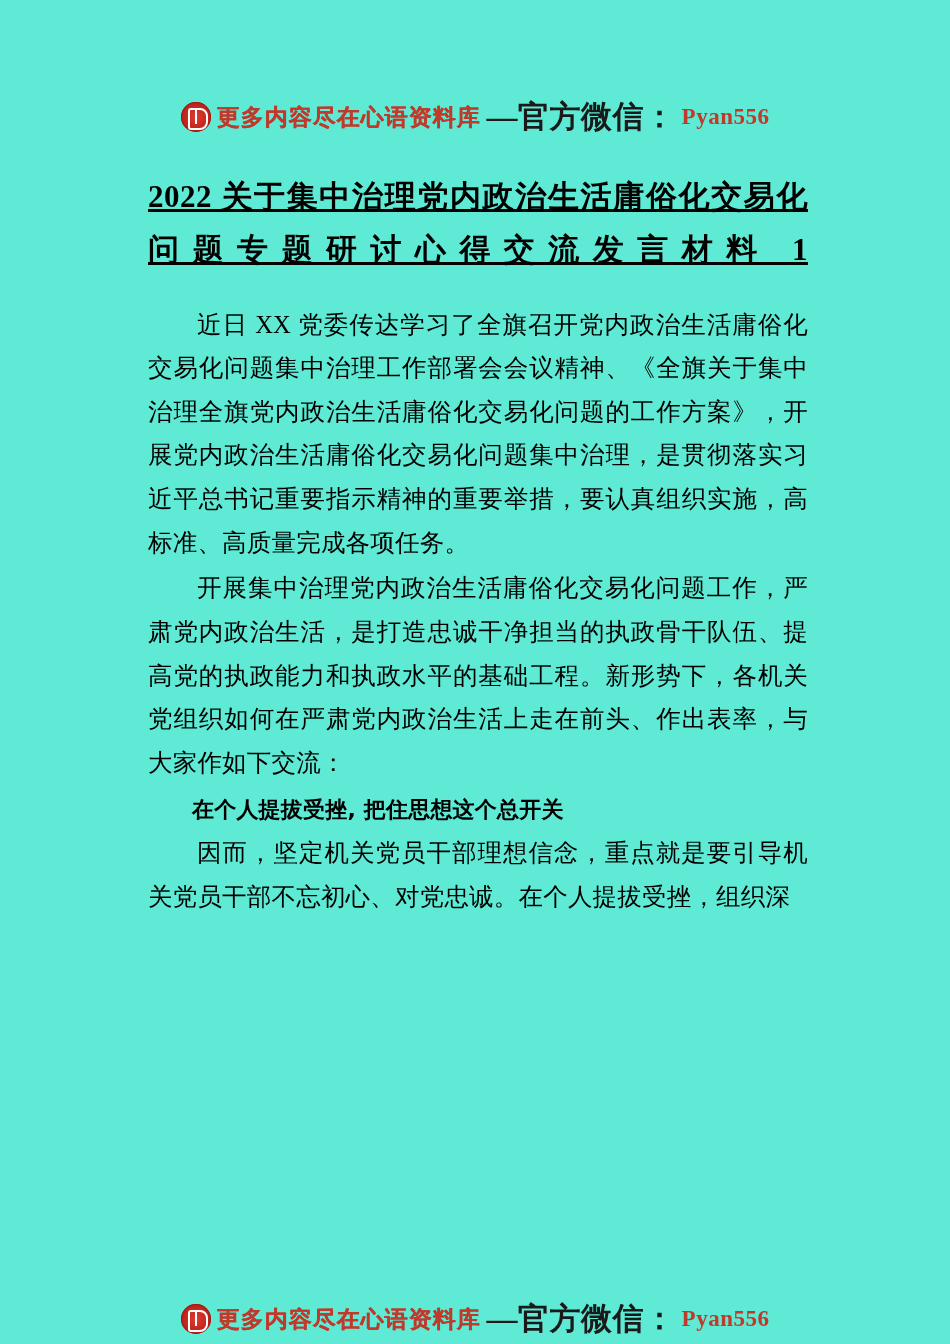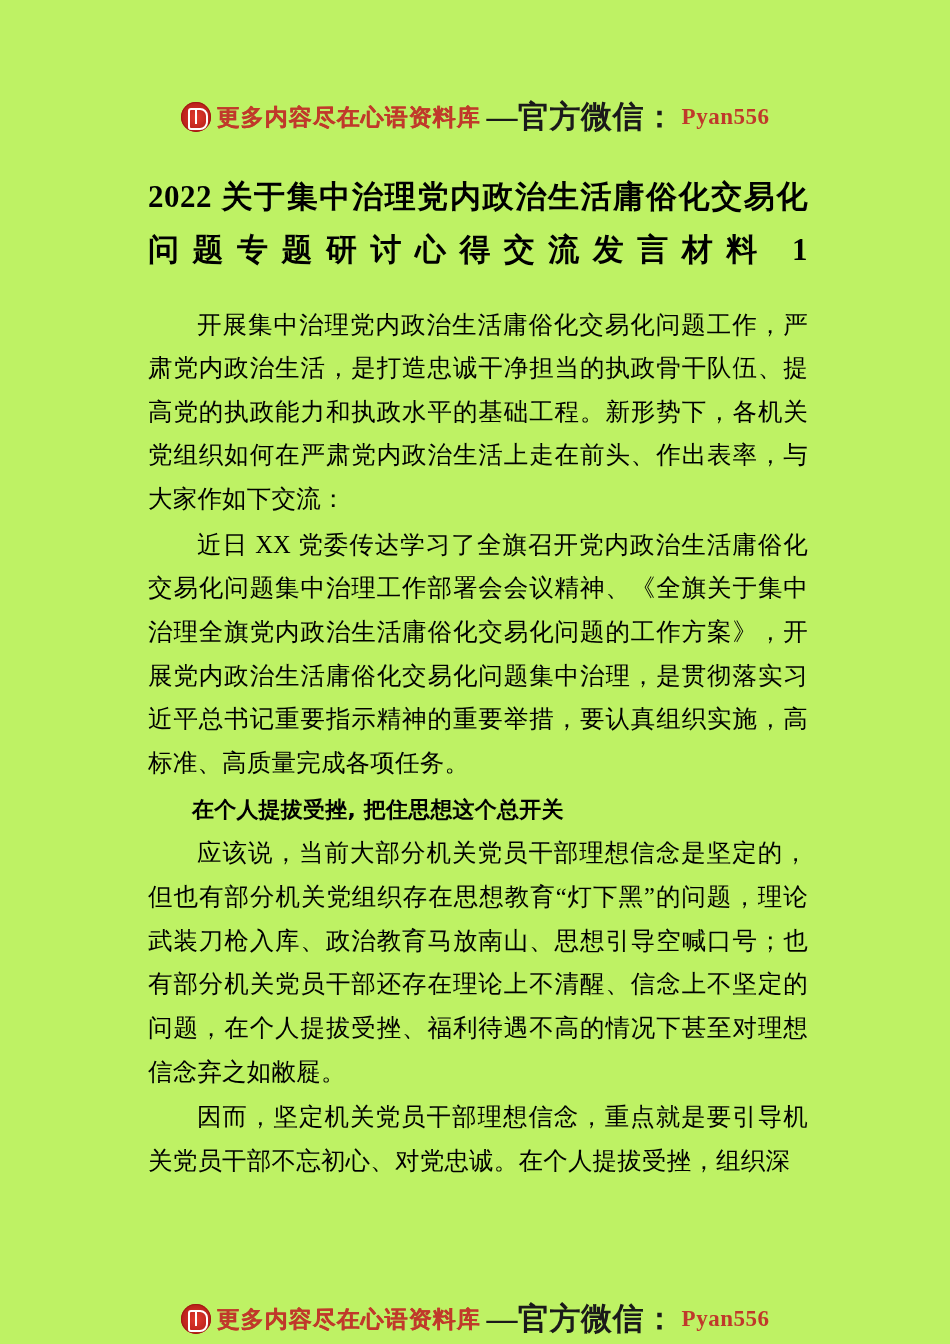--- a/index.html
+++ b/index.html
@@ -15,21 +15,21 @@
     color: #000000;
     overflow: hidden;
   }
 
   .page {
     position: absolute;
     left: 0;
     top: 0;
     width: 950px;
     height: 1344px;
-    background: #bef264;
+    background: #5eead4;
   }
 
   
   .watermark {
     position: absolute;
     left: 0;
     width: 950px;
     display: flex;
     justify-content: center;
     align-items: center;
@@ -97,20 +97,21 @@
 
   .doc-title {
     font-family: "Liberation Serif", "DejaVu Serif", serif;
     font-size: 31px;
     line-height: 1.72;
     text-align: justify;
     text-align-last: justify;
     letter-spacing: 0.5px;
     margin: 0 0 26px 0;
     color: #000000;
+    text-decoration: underline;
   }
 
   .para {
     font-size: 24.5px;
     line-height: 1.78;
     text-align: justify;
     text-indent: 2em;
     margin: 0 0 2px 0;
     letter-spacing: 0.2px;
     color: #000000;
@@ -136,26 +137,25 @@
     <span class="wm-logo"></span>
     <span class="wm-text-1">更多内容尽在心语资料库</span>
     <span class="wm-text-2">—官方微信：</span>
     <span class="wm-text-3">Pyan556</span>
   </div>
 
   <div class="doc">
 
     <h1 class="doc-title">2022 关于集中治理党内政治生活庸俗化交易化问题专题研讨心得交流发言材料 1</h1>
 
+    <p class="para">近日 XX 党委传达学习了全旗召开党内政治生活庸俗化交易化问题集中治理工作部署会会议精神、《全旗关于集中治理全旗党内政治生活庸俗化交易化问题的工作方案》，开展党内政治生活庸俗化交易化问题集中治理，是贯彻落实习近平总书记重要指示精神的重要举措，要认真组织实施，高标准、高质量完成各项任务。</p>
     <p class="para">开展集中治理党内政治生活庸俗化交易化问题工作，严肃党内政治生活，是打造忠诚干净担当的执政骨干队伍、提高党的执政能力和执政水平的基础工程。新形势下，各机关党组织如何在严肃党内政治生活上走在前头、作出表率，与大家作如下交流：</p>
-    <p class="para">近日 XX 党委传达学习了全旗召开党内政治生活庸俗化交易化问题集中治理工作部署会会议精神、《全旗关于集中治理全旗党内政治生活庸俗化交易化问题的工作方案》，开展党内政治生活庸俗化交易化问题集中治理，是贯彻落实习近平总书记重要指示精神的重要举措，要认真组织实施，高标准、高质量完成各项任务。</p>
 
     <p class="subhead">在个人提拔受挫, 把住思想这个总开关</p>
 
-    <p class="para">应该说，当前大部分机关党员干部理想信念是坚定的，但也有部分机关党组织存在思想教育“灯下黑”的问题，理论武装刀枪入库、政治教育马放南山、思想引导空喊口号；也有部分机关党员干部还存在理论上不清醒、信念上不坚定的问题，在个人提拔受挫、福利待遇不高的情况下甚至对理想信念弃之如敝屣。</p>
     <p class="para">因而，坚定机关党员干部理想信念，重点就是要引导机关党员干部不忘初心、对党忠诚。在个人提拔受挫，组织深</p>
 
   </div>
 
   <div class="watermark bottom">
     <span class="wm-logo"></span>
     <span class="wm-text-1">更多内容尽在心语资料库</span>
     <span class="wm-text-2">—官方微信：</span>
     <span class="wm-text-3">Pyan556</span>
   </div>

